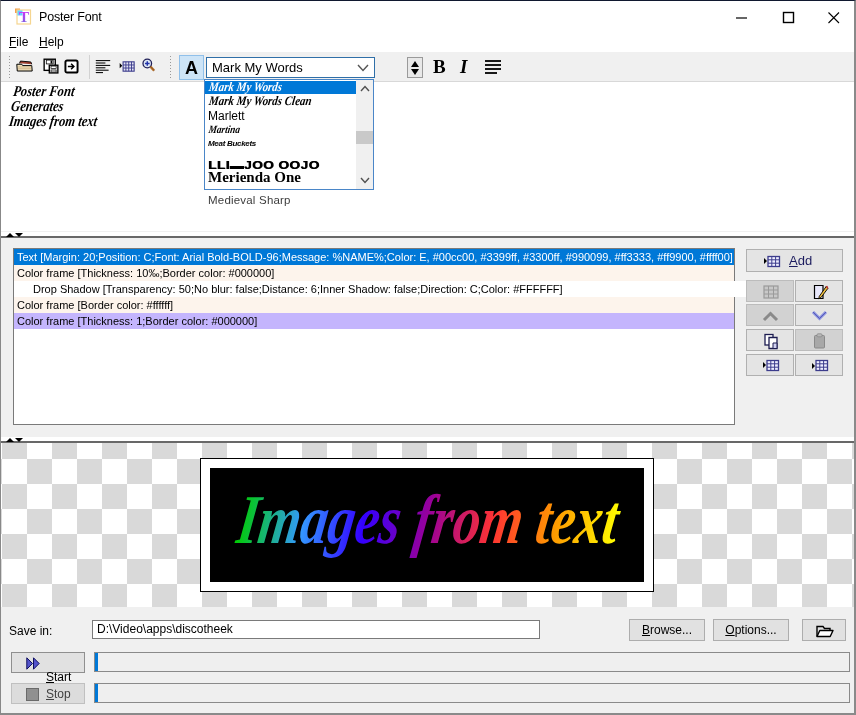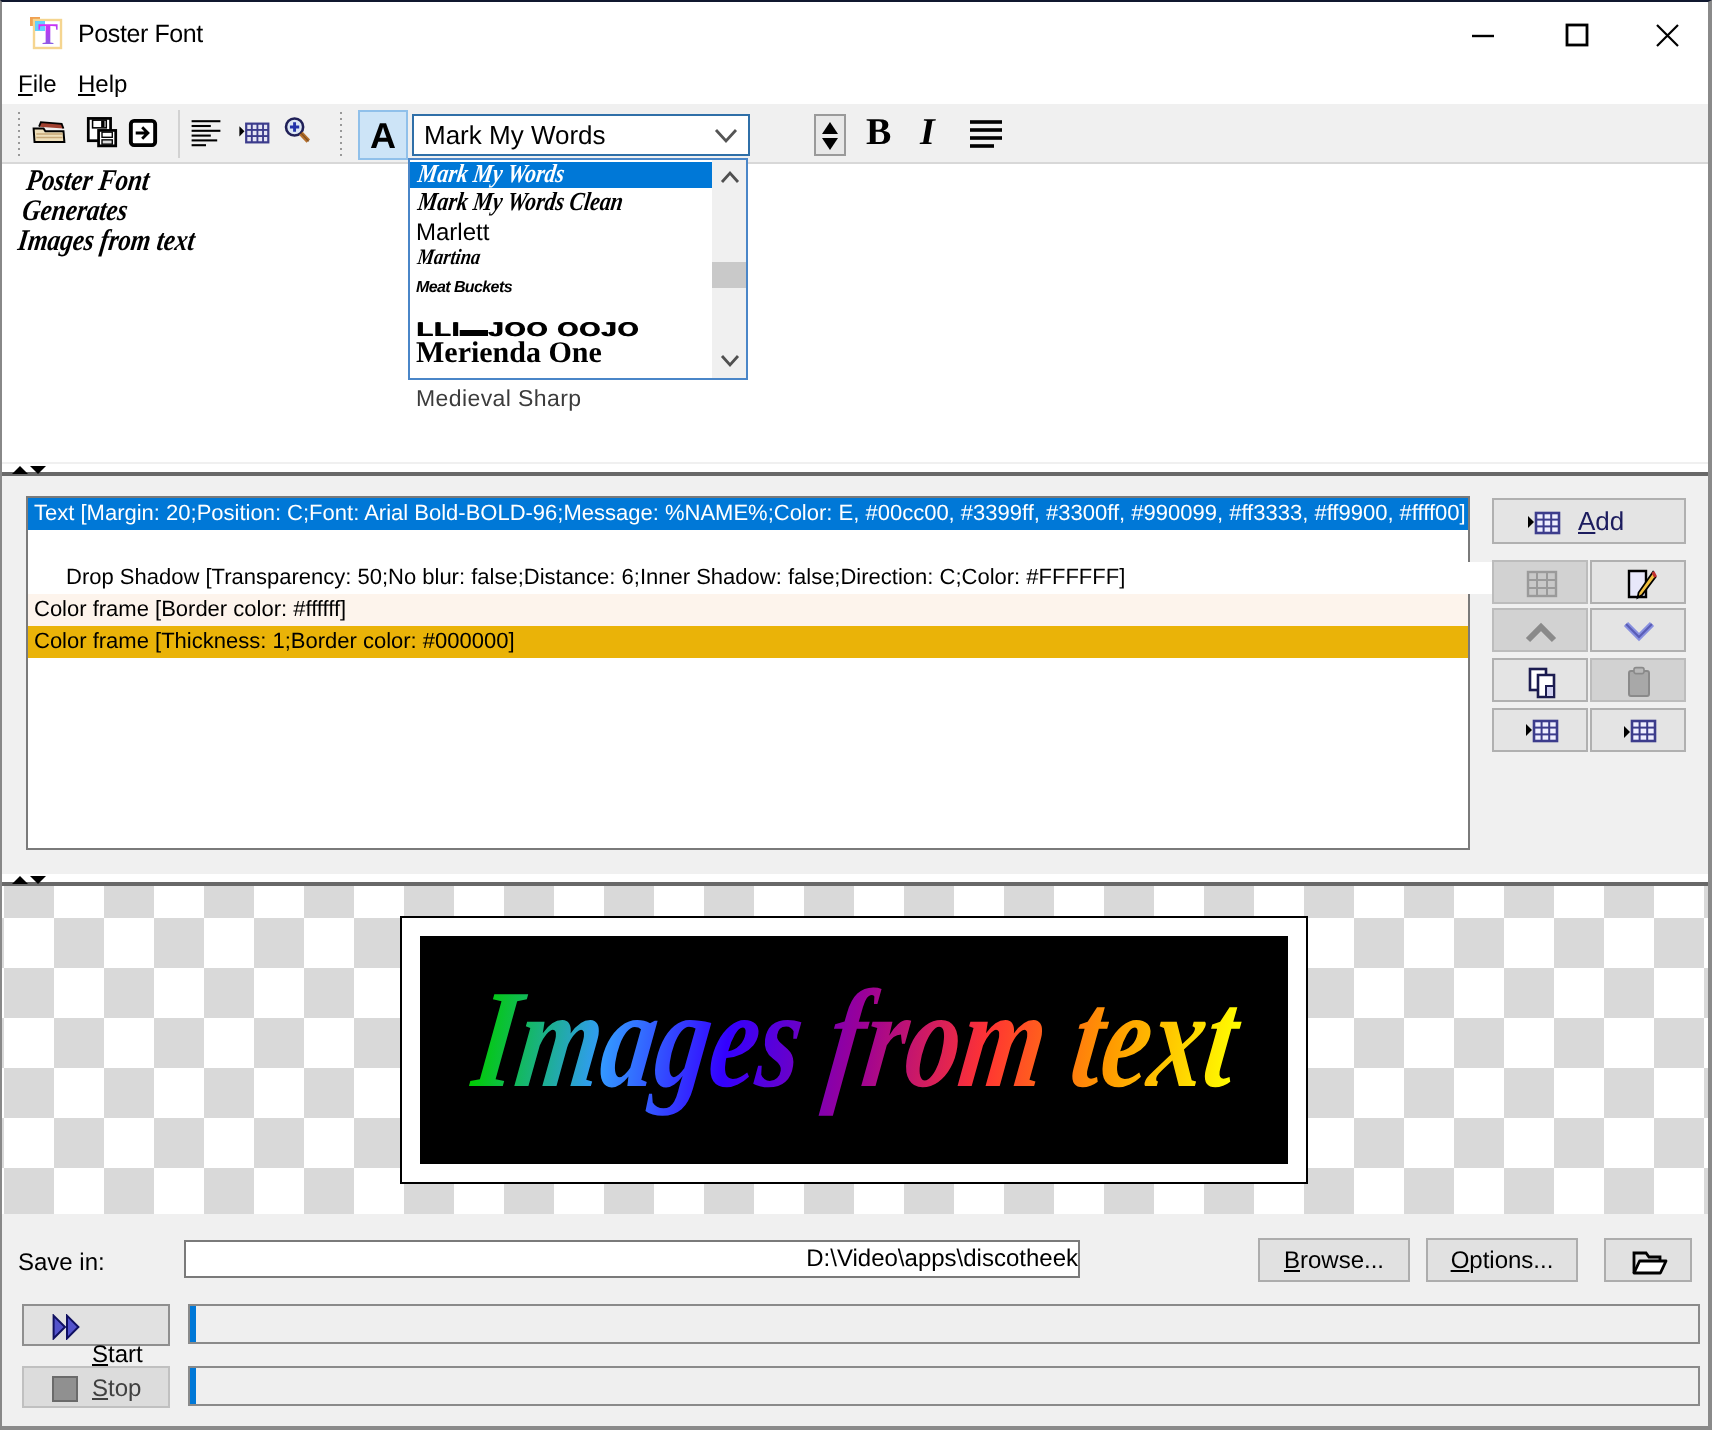--- a/index.html
+++ b/index.html
@@ -171,23 +171,24 @@
 <div class="splitbar abs" style="top:231px">
     <div class="w"></div>
     <div class="d"></div>
   <div class="tri" style="left:5px;top:1.5px;border-left:4px solid transparent;border-right:4px solid transparent;border-bottom:4px solid #000;"></div>
   <div class="tri" style="left:14px;top:1.5px;border-left:4px solid transparent;border-right:4px solid transparent;border-top:4px solid #000;"></div>
 </div>
 
 <div id="midpanel" class="abs">
   <div id="listbox">
     <div class="row" style="top:0;background:#0078d7;color:#fff;">Text [Margin: 20;Position: C;Font: Arial Bold-BOLD-96;Message: %NAME%;Color: E, #00cc00, #3399ff, #3300ff, #990099, #ff3333, #ff9900, #ffff00]</div>
+    <div class="row" style="top:16px;background:#fdf4ec;">Color frame [Thickness: 10‰;Border color: #000000]</div>
     <div class="row" style="top:32px;background:#fff;margin-left:16px;">Drop Shadow [Transparency: 50;No blur: false;Distance: 6;Inner Shadow: false;Direction: C;Color: #FFFFFF]</div>
     <div class="row" style="top:48px;background:#fdf4ec;">Color frame [Border color: #ffffff]</div>
-    <div class="row" style="top:64px;background:#eab308;">Color frame [Thickness: 1;Border color: #000000]</div>
+    <div class="row" style="top:64px;background:#c4b5fd;">Color frame [Thickness: 1;Border color: #000000]</div>
   </div>
   <div id="rightbtns">
 
     <div class="btn" style="left:745px;top:11px;width:97px;height:23px;background:#e4e4e4;border-color:#b0b0b0;">
       <svg style="position:absolute;left:16px;top:4px" width="18" height="15" viewBox="0 0 18 15">
         <path d="M1 4 L4 7 L1 10 Z" fill="#000"></path>
         <rect x="5" y="2.5" width="11.5" height="10" fill="#eef" stroke="#3c3c8c" stroke-width="1.3"></rect>
         <line x1="5" y1="5.8" x2="16.5" y2="5.8" stroke="#3c3c8c" stroke-width="1"></line>
         <line x1="5" y1="9.2" x2="16.5" y2="9.2" stroke="#3c3c8c" stroke-width="1"></line>
         <line x1="8.8" y1="2.5" x2="8.8" y2="12.5" stroke="#3c3c8c" stroke-width="1"></line>
@@ -285,21 +286,21 @@
           </linearGradient>
         </defs>
         <text x="215" y="75" text-anchor="middle" font-family="Liberation Serif" font-style="italic" font-weight="bold" font-size="70" fill="url(#rg)" textLength="380" lengthAdjust="spacingAndGlyphs" transform="skewX(-8)" transform-origin="215 75">Images from text</text>
       </svg>
     </div>
   </div>
 </div>
 
 <div id="bottom" class="abs">
   <span class="abs" style="left:8px;top:17px">Save in:</span>
-  <div class="field" style="left:91px;top:13px;width:448px;height:19px;line-height:17px;padding-left:4px;text-align:right;">D:\Video\apps\discotheek</div>
+  <div class="field" style="left:91px;top:13px;width:448px;height:19px;line-height:17px;padding-left:4px;">D:\Video\apps\discotheek</div>
   <div class="btn" style="left:628px;top:12px;width:76px;height:22px;text-align:center;line-height:20px;background:#e1e1e1;border-color:#adadad;"><u>B</u>rowse...</div>
   <div class="btn" style="left:712px;top:12px;width:76px;height:22px;text-align:center;line-height:20px;background:#e1e1e1;border-color:#adadad;"><u>O</u>ptions...</div>
   <div class="btn" style="left:801px;top:12px;width:44px;height:22px;background:#e1e1e1;border-color:#adadad;">
     <svg style="position:absolute;left:12px;top:3px" width="20" height="16" viewBox="0 0 20 16">
       <path d="M2 13.5 L2 3.5 L8 3.5 L9.5 5.5 L15 5.5 L15 7.5" fill="none" stroke="#000" stroke-width="1.4"></path>
       <path d="M2 13.5 L4.8 7.5 L18 7.5 L15.2 13.5 Z" fill="#fff" stroke="#000" stroke-width="1.4" stroke-linejoin="round"></path>
     </svg>
   </div>
   <div class="btn" style="left:10px;top:45px;width:74px;height:21px;background:#e1e1e1;border-color:#8f8f8f;">
     <svg style="position:absolute;left:14px;top:4px" width="15" height="13" viewBox="0 0 15 13">

